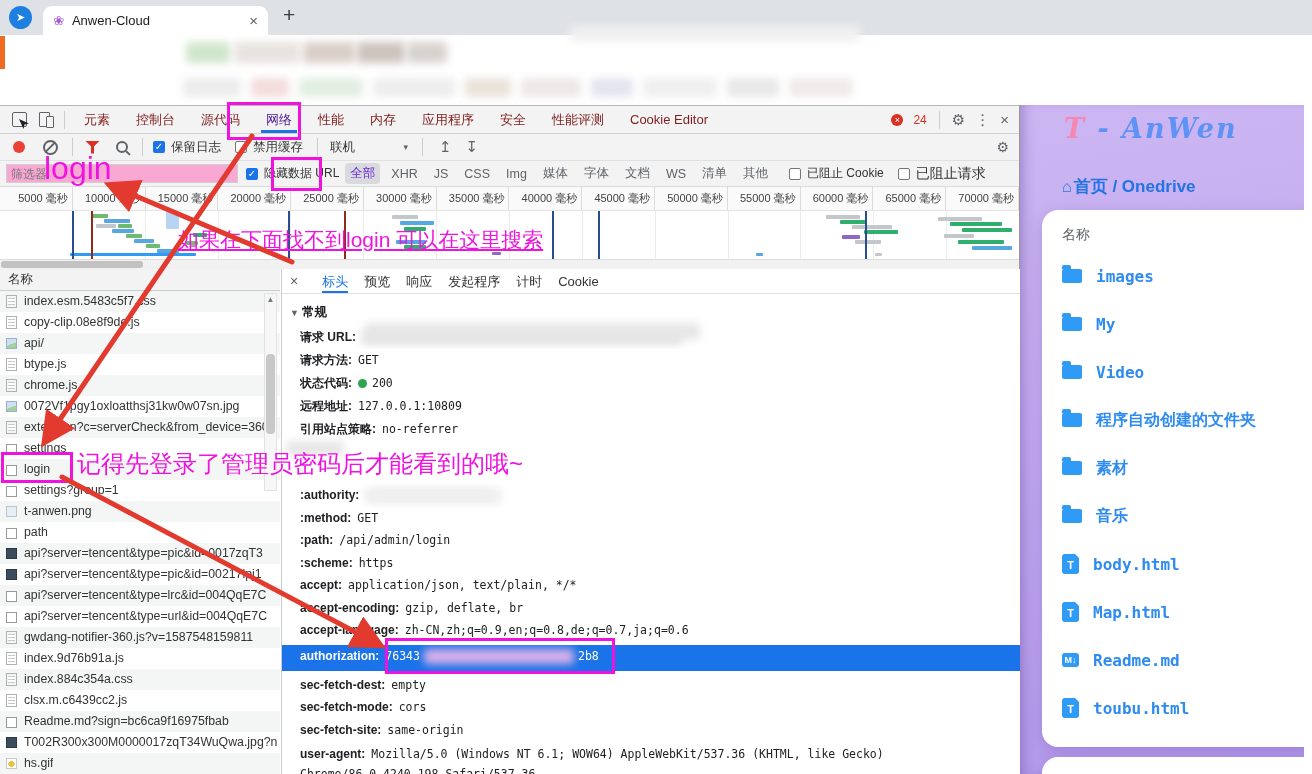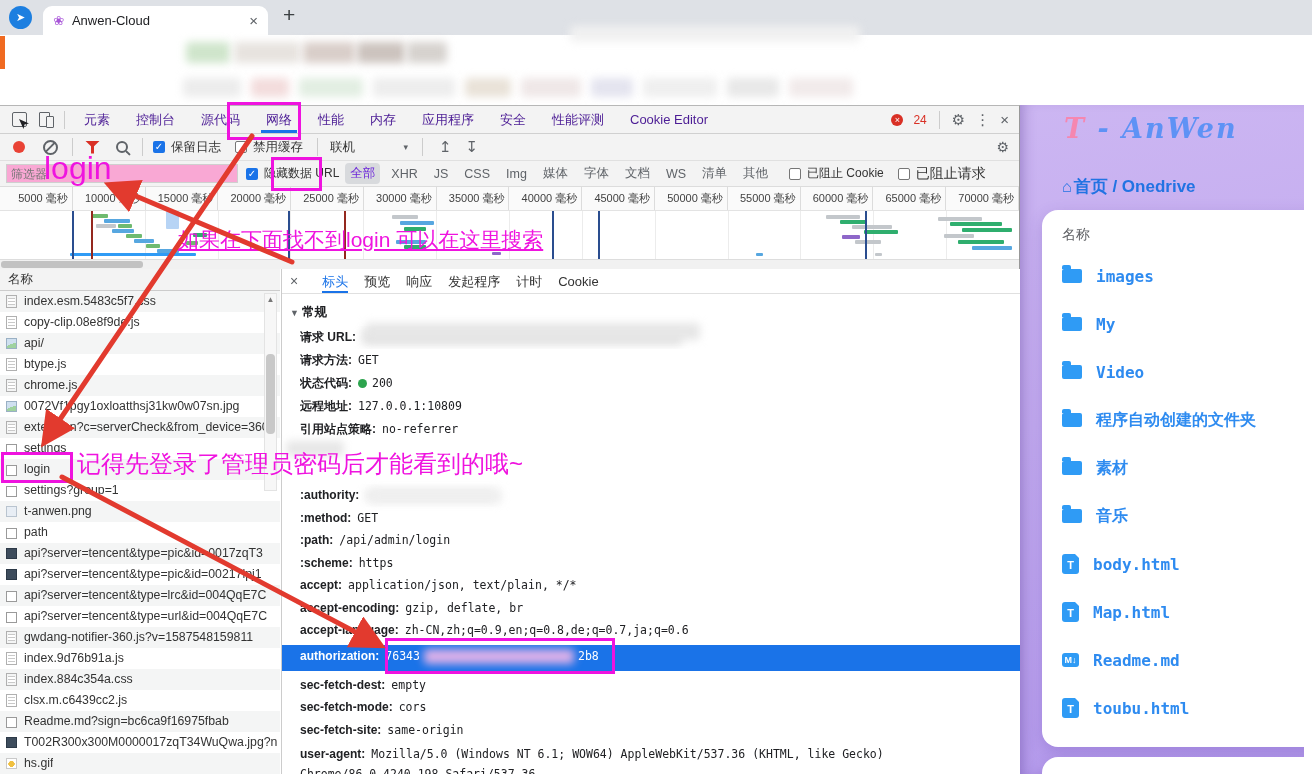--- a/index.html
+++ b/index.html
@@ -42,21 +42,21 @@
   #dt-tabbar{position:absolute;left:0;top:0;width:100%;height:28px;background:#f3f3f3;border-bottom:1px solid #d0d0d0;
              display:flex;align-items:center;box-sizing:border-box}
   .dt-ic{position:relative;margin-left:12px}
   #ic-inspect{width:13px;height:13px;border:1.5px solid #5f6368;border-radius:2px}
   #ic-inspect:after{content:"";position:absolute;left:6px;top:6px;width:10px;height:10px;background:#202124;
                     clip-path:polygon(0 0,100% 45%,55% 55%,45% 100%)}
   #ic-device{width:9px;height:13px;border:1.5px solid #5f6368;border-radius:1px}
   #ic-device:after{content:"";position:absolute;left:6px;top:3px;width:6px;height:10px;background:#f3f3f3;border:1.5px solid #5f6368;border-radius:1px}
   .vsep{width:1px;height:18px;background:#ccc;margin:0 6px 0 14px}
   #dt-tabbar-tabs{display:flex;height:100%;align-items:center}
-  .dt-tab{padding:0 13px;line-height:27px;height:27px;color:#4c1d95;font-size:13px;position:relative;white-space:nowrap}
+  .dt-tab{padding:0 13px;line-height:27px;height:27px;color:#7f1d1d;font-size:13px;position:relative;white-space:nowrap}
   .dt-tab.active{color:#4c1d95}
   .dt-tab.active:after{content:"";position:absolute;left:8px;right:8px;bottom:0;height:3px;background:#1a73e8}
   #dt-tabbar-right{margin-left:auto;display:flex;align-items:center;gap:10px;padding-right:10px}
   .err-dot{width:12px;height:12px;border-radius:50%;background:#d93025;color:#fff;font-size:9px;line-height:12px;text-align:center;display:inline-block}
   .err-count{color:#d93025;font-size:12px}
   .gray-ico{color:#5f6368;font-size:15px}
   #dt-toolbar{position:absolute;left:0;top:28px;width:100%;height:27px;background:#f3f3f3;border-bottom:1px solid #e0e0e0;
               display:flex;align-items:center;box-sizing:border-box}
   #rec-dot{width:12px;height:12px;border-radius:50%;background:#e94235;margin-left:13px}
   #clear-ico{width:11px;height:11px;border:2px solid #5f6368;border-radius:50%;margin-left:18px;position:relative}

